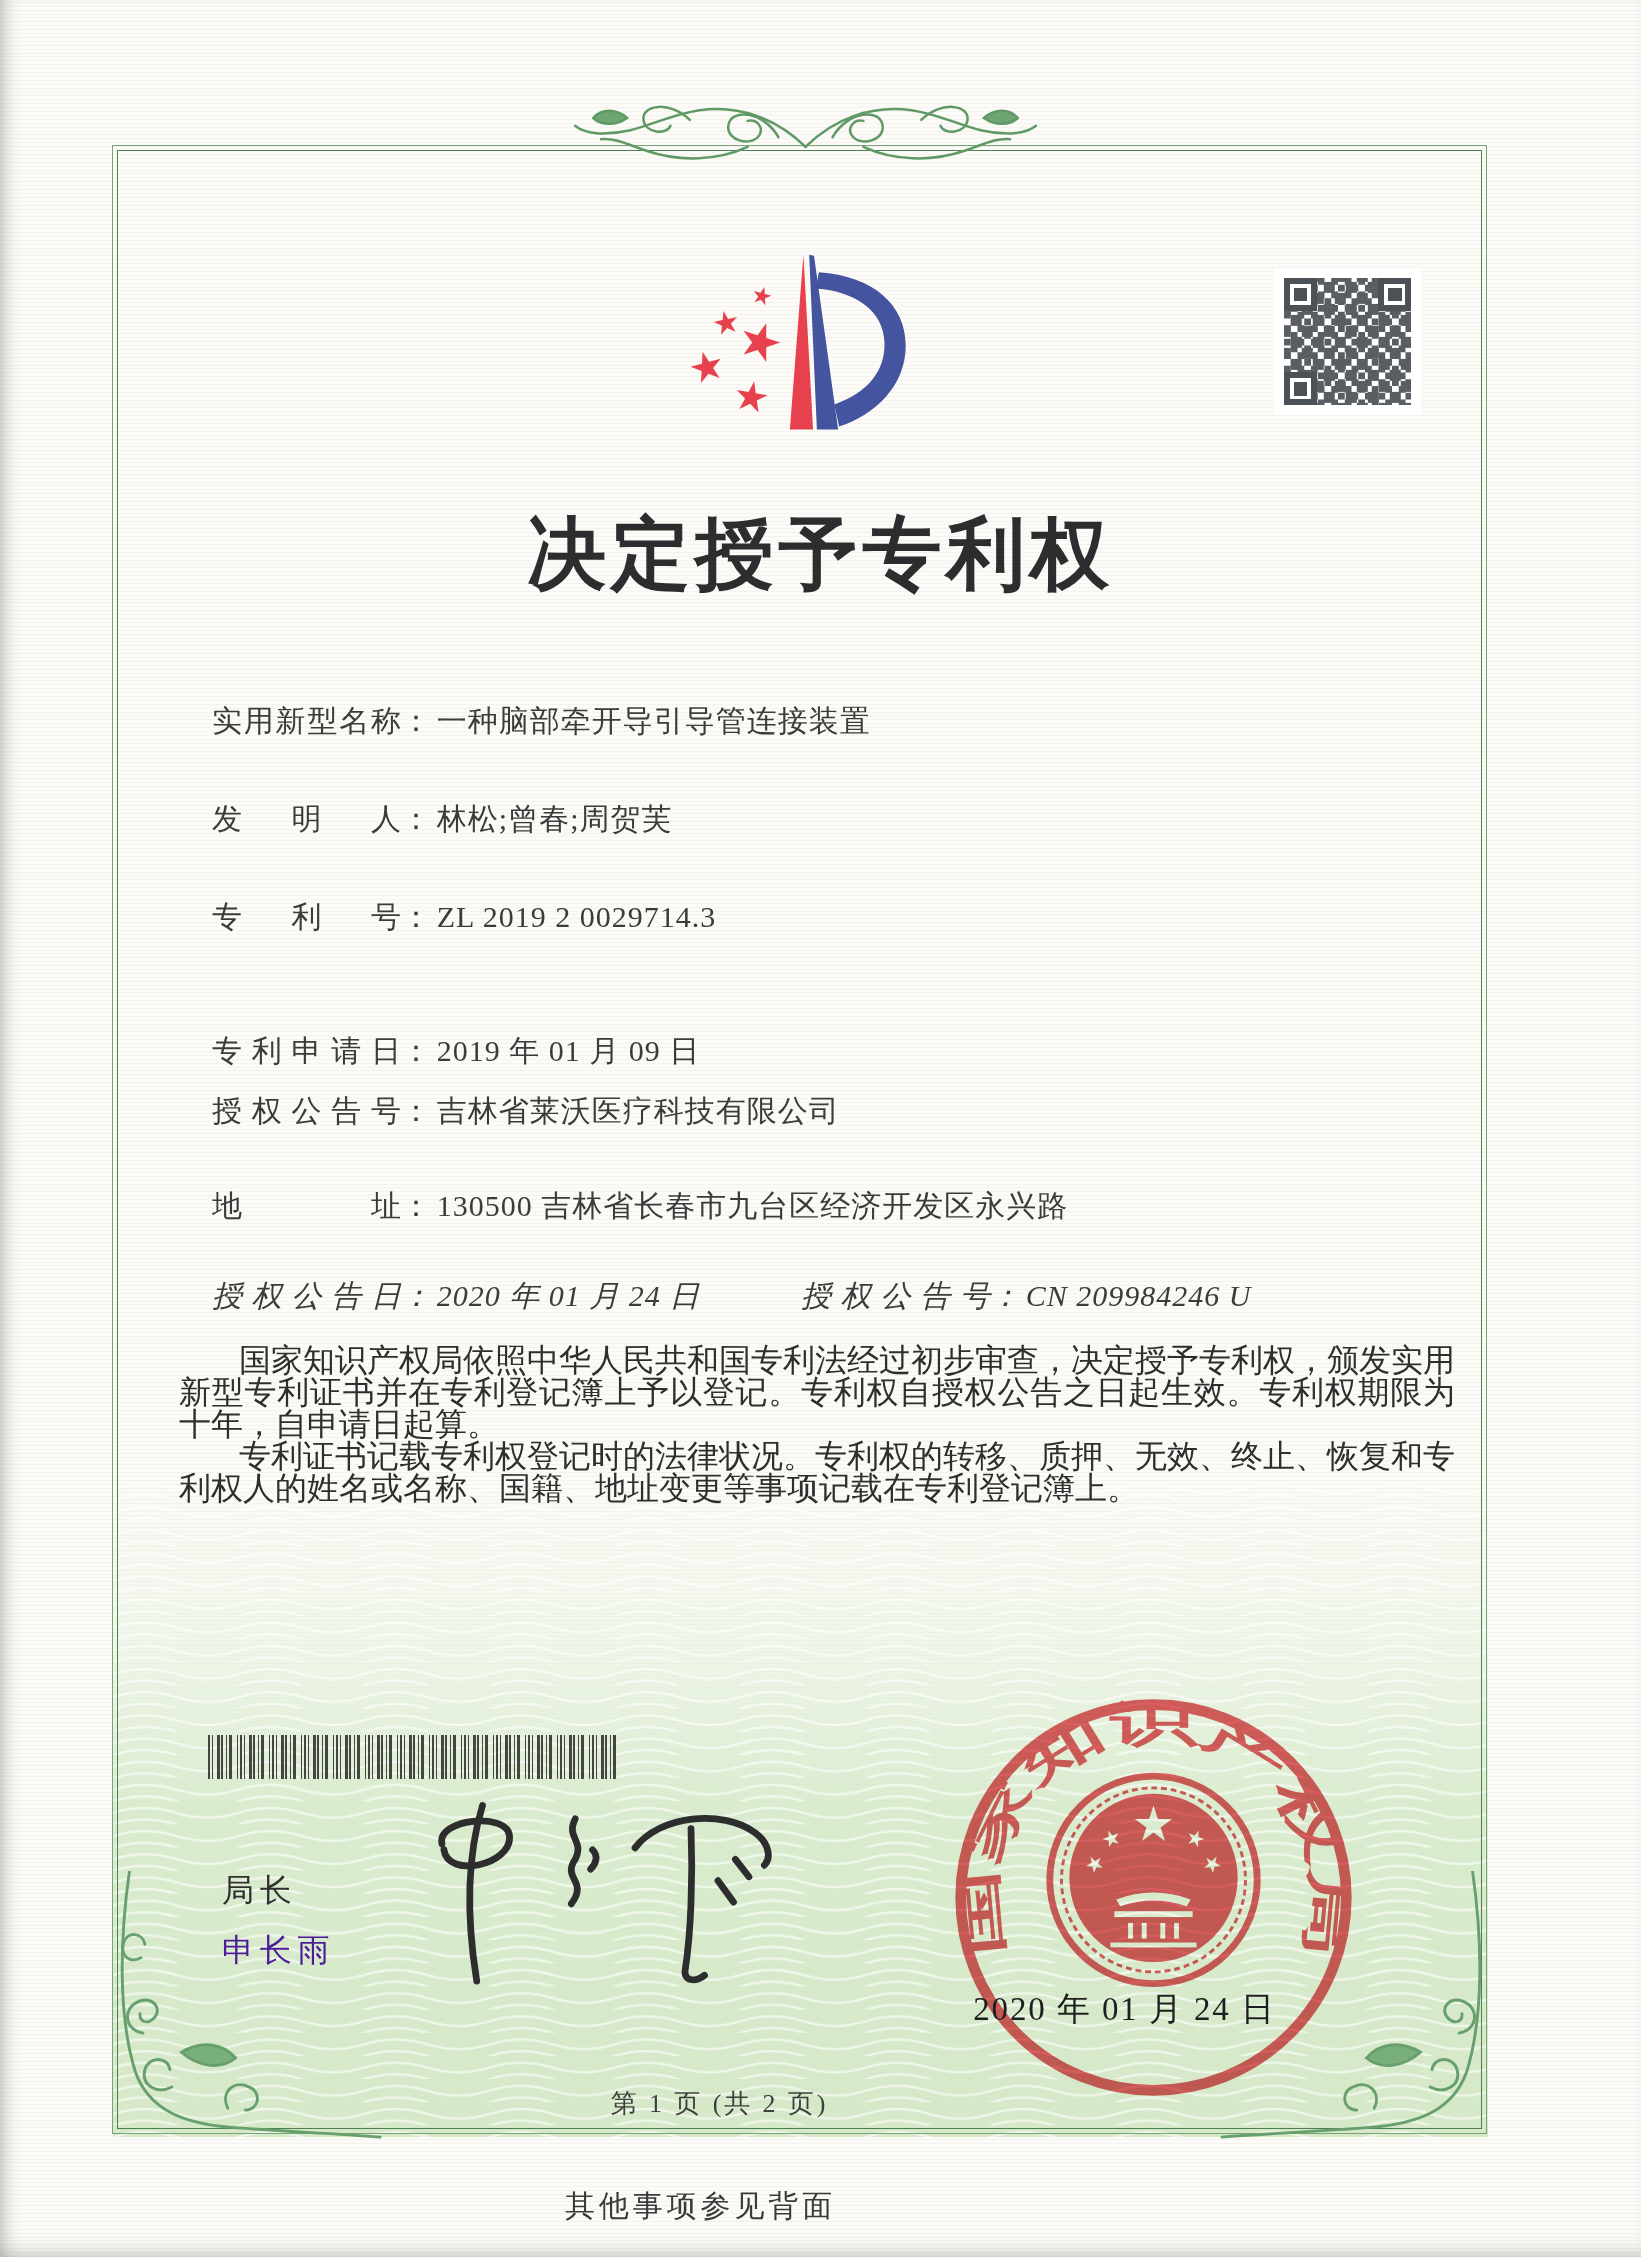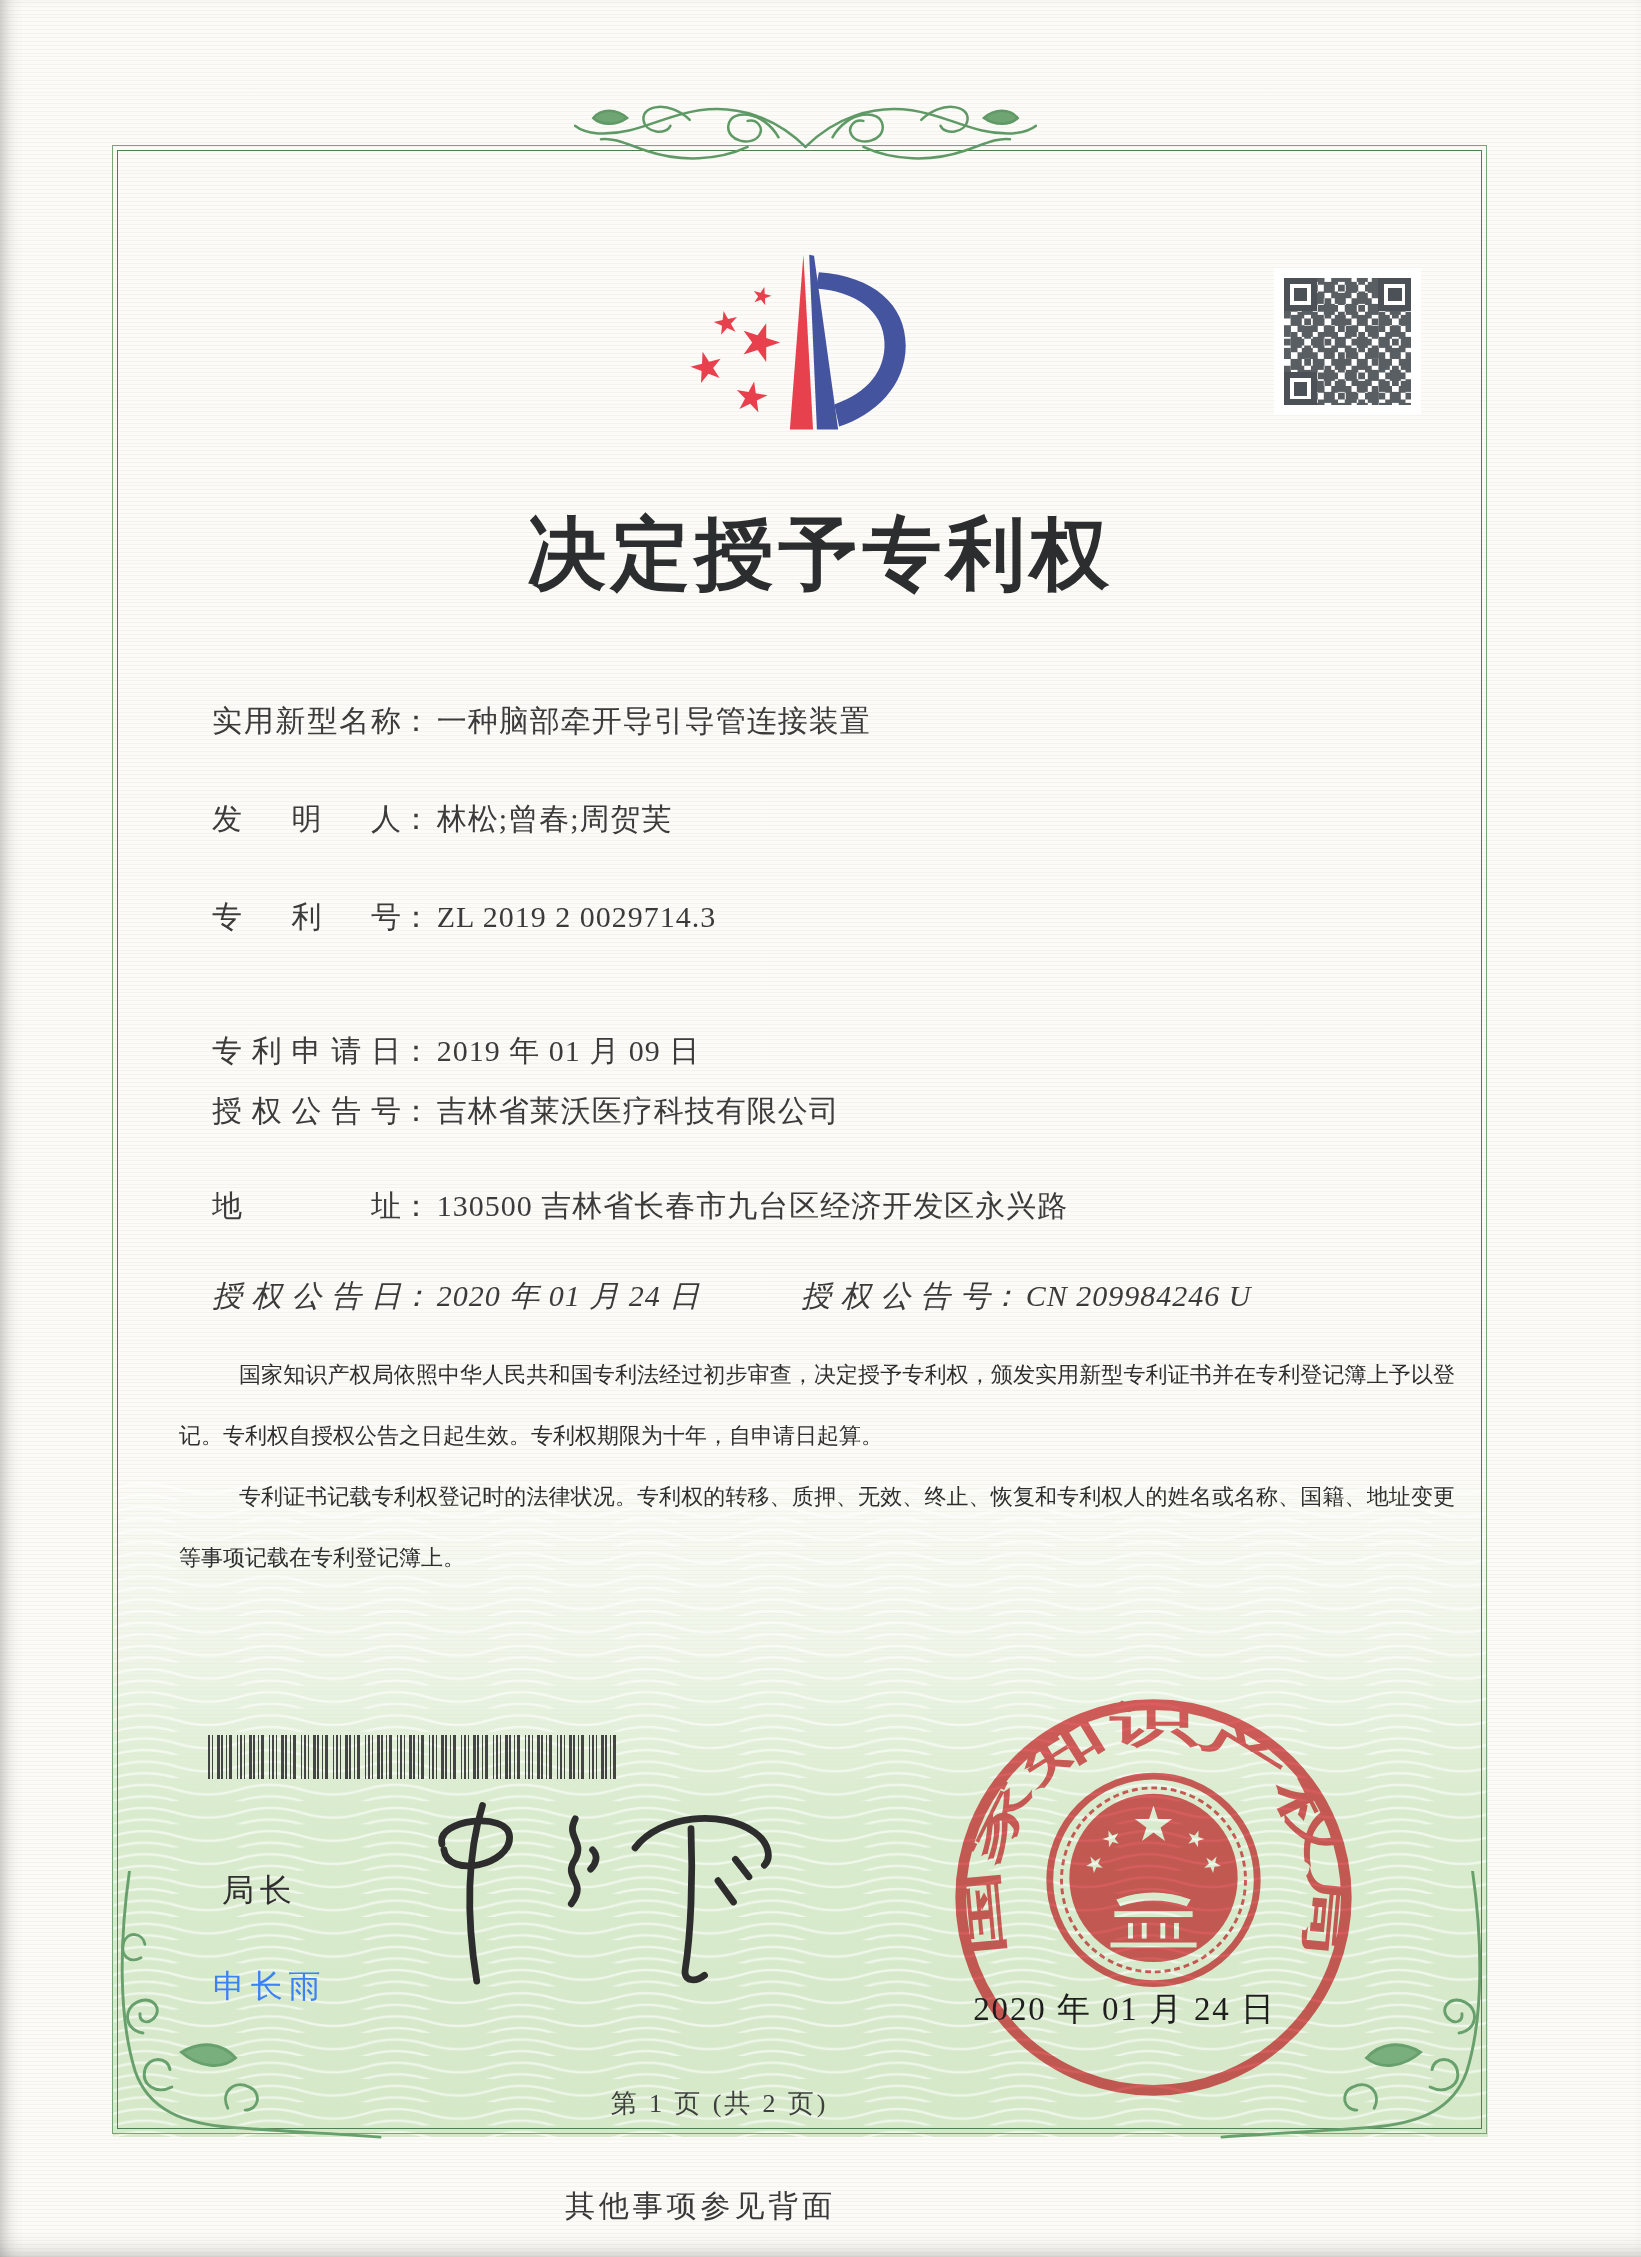--- a/index.html
+++ b/index.html
@@ -30,35 +30,35 @@
   .finder.tl{left:9.7px;top:9.7px;} .finder.tr{right:9.7px;top:9.7px;} .finder.bl{left:9.7px;bottom:9.7px;}
   .title{position:absolute;left:0;top:502px;width:1641px;text-align:center;font-size:79px;font-weight:700;
         letter-spacing:4.8px;color:#2b2d2e;}
   
   .row{position:absolute;left:212px;width:1255px;font-size:30px;color:#3b3b3b;white-space:nowrap;}
   .row .lab{display:inline-block;width:189px;text-align:justify;text-align-last:justify;vertical-align:bottom;}
   .row .colon{display:inline-block;margin-right:5.8px;}
   .row .val{letter-spacing:1px;}
   .pair2{position:absolute;left:589px;top:0;}
   
-  .body-text{position:absolute;left:179px;top:1344px;width:1276px;font-size:22px;line-height:61px;
+  .body-text{position:absolute;left:179px;top:1344px;width:1276px;font-size:32px;line-height:32px;
         color:#2e2e2e;text-align:justify;}
   .body-text p{margin:0;text-indent:60px;}
   
   .barcode{position:absolute;left:208px;top:1735px;width:411px;height:44px;opacity:.88;
         background:repeating-linear-gradient(90deg,
           #2e2e2e 0 1.9px, rgba(0,0,0,0) 1.9px 3.9px,
           #2e2e2e 3.9px 4.8px, rgba(0,0,0,0) 4.8px 8.7px,
           #2e2e2e 8.7px 11.6px, rgba(0,0,0,0) 11.6px 13.5px,
           #2e2e2e 13.5px 14.5px, rgba(0,0,0,0) 14.5px 18.3px,
           #2e2e2e 18.3px 19.3px, rgba(0,0,0,0) 19.3px 21px,
           #2e2e2e 21px 24px, rgba(0,0,0,0) 24px 29px,
           #2e2e2e 29px 30px, rgba(0,0,0,0) 30px 32px);}
   .director-label{position:absolute;left:222px;top:1869px;font-size:32px;letter-spacing:5.8px;color:#2f2f2f;}
-  .director-name{position:absolute;left:213px;top:1929px;font-size:32px;letter-spacing:5.8px;color:#3b82f6;margin-top:36px;}
+  .director-name{position:absolute;left:222px;top:1929px;font-size:32px;letter-spacing:5.8px;color:#4c1d95;}
   .signature{position:absolute;left:386px;top:1788px;}
   
   .seal{position:absolute;left:948px;top:1692px;mix-blend-mode:multiply;opacity:.93;}
   .seal-date{position:absolute;left:970px;top:1987px;width:309px;text-align:center;font-size:33px;
         letter-spacing:1.9px;color:#1e1e1e;}
   .page-indicator{position:absolute;left:536px;top:2086px;width:367px;text-align:center;font-size:26px;
         letter-spacing:2.9px;color:#3d3f3d;}
   .back-note{position:absolute;left:517px;top:2186px;width:367px;text-align:center;font-size:30px;
         letter-spacing:3.9px;color:#3a3a3a;}
 </style>

